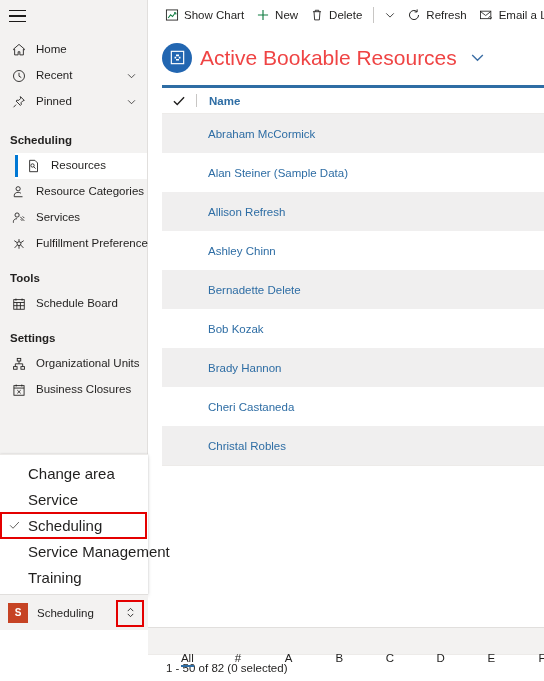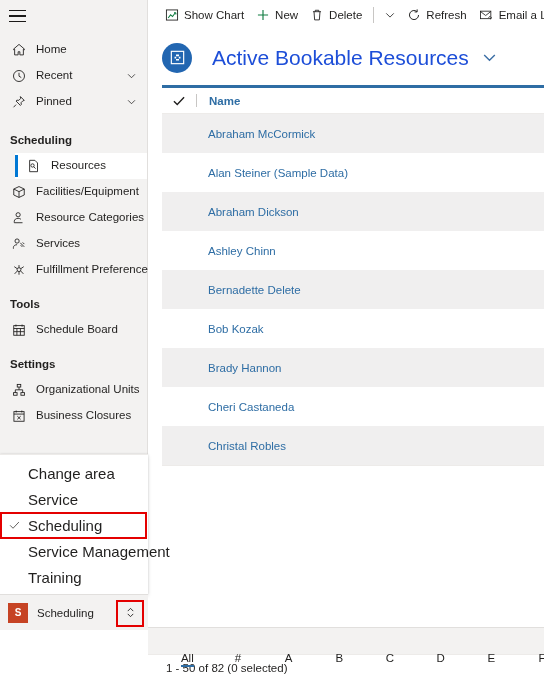--- a/index.html
+++ b/index.html
@@ -107,21 +107,21 @@
   .cmd .ci { display:flex; align-items:center; justify-content:center; margin-right: 5px; }
   .cmd-sep { width: 1px; height: 16px; background: #c8c6c4; margin: 0 5px; }
   .cmd.icononly { padding: 0 5px; }
 
   .titlebar { height: 55px; display: flex; align-items: center; padding-left: 14px; flex: 0 0 55px; }
   .title-icon {
     width: 30px; height: 30px; border-radius: 50%; background: #2266b1;
     display: flex; align-items: center; justify-content: center; flex: 0 0 30px;
   }
   .title-text {
-    font-size: 21px; color: #1d4ed8; margin-left: 20px; font-weight: normal; white-space: nowrap;
+    font-size: 21px; color: #ef4444; margin-left: 8px; font-weight: normal; white-space: nowrap;
   }
   .title-chev { margin-left: 12px; display: flex; align-items: center; color:#3b6ea5; }
 
   .grid-outer {
     flex: 1 1 auto; display: flex; flex-direction: column;
     padding-left: 14px; overflow: hidden; position: relative;
   }
   .grid-top-rule { height: 3px; background: #2e6da4; flex: 0 0 3px; }
   .grid-head {
     height: 26px; display: flex; align-items: center; background: #fff;
@@ -226,29 +226,20 @@
       <span class="ico">
         <svg width="14" height="14" viewBox="0 0 16 16">
             <path d="M3 1.5h6l3 3v10H3z" fill="none" stroke="#201f1e" stroke-width="1"></path>
             <circle cx="6.3" cy="7.4" r="1.9" fill="none" stroke="#201f1e" stroke-width="1"></circle>
             <path d="M7.8 8.9 9.8 11" stroke="#201f1e" stroke-width="1"></path>
           </svg>
       </span>
       <span class="lbl">Resources</span>
     </div>
 
-    <div class="nav-item">
-      <span class="ico">
-        <svg width="14" height="14" viewBox="0 0 16 16">
-            <path d="M8 1.8 14 4.6v6.8L8 14.2 2 11.4V4.6z" fill="none" stroke="#201f1e" stroke-width="1"></path>
-            <path d="M2 4.6 8 7.6l6-3M8 7.6v6.6" fill="none" stroke="#201f1e" stroke-width="1"></path>
-          </svg>
-      </span>
-      <span class="lbl">Facilities/Equipment</span>
-    </div>
 
     <div class="nav-item">
       <span class="ico">
         <svg width="14" height="14" viewBox="0 0 16 16">
             <circle cx="7" cy="4.3" r="2.4" fill="none" stroke="#201f1e" stroke-width="1"></circle>
             <path d="M2.6 13.4v-1.6c0-2.1 2-3.4 4.4-3.4 1.2 0 2.4.4 3.2 1" fill="none" stroke="#201f1e" stroke-width="1"></path>
             <path d="M2.6 13.4h9.4" stroke="#201f1e" stroke-width="1"></path>
           </svg>
       </span>
       <span class="lbl">Resource Categories</span>
@@ -447,21 +438,21 @@
       </div>
 
       <div class="rows">
         <div class="row alt">
             <span class="cellname">Abraham McCormick</span>
           </div>
         <div class="row">
             <span class="cellname">Alan Steiner (Sample Data)</span>
           </div>
         <div class="row alt">
-            <span class="cellname">Abraham Dickson</span>
+            <span class="cellname">Allison Refresh</span>
           </div>
         <div class="row">
             <span class="cellname">Ashley Chinn</span>
           </div>
         <div class="row alt">
             <span class="cellname">Bernadette Delete</span>
           </div>
         <div class="row">
             <span class="cellname">Bob Kozak</span>
           </div>

